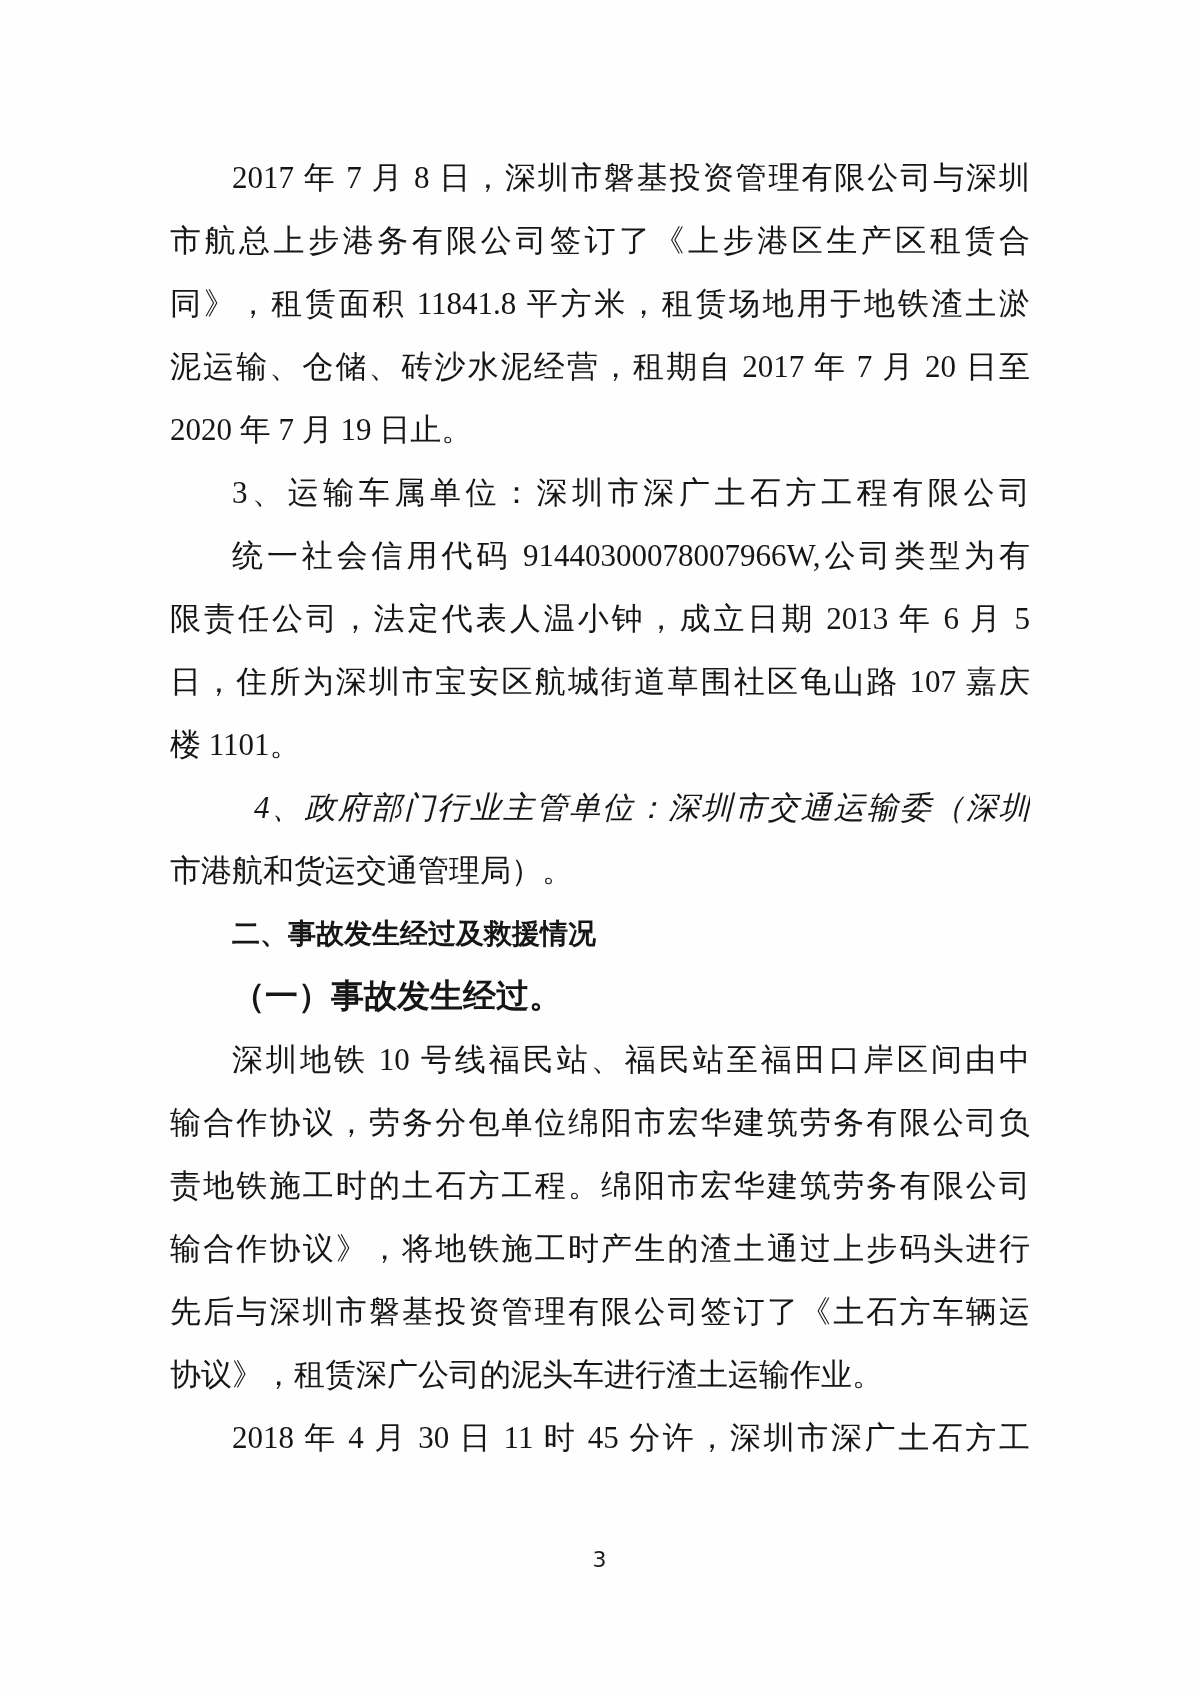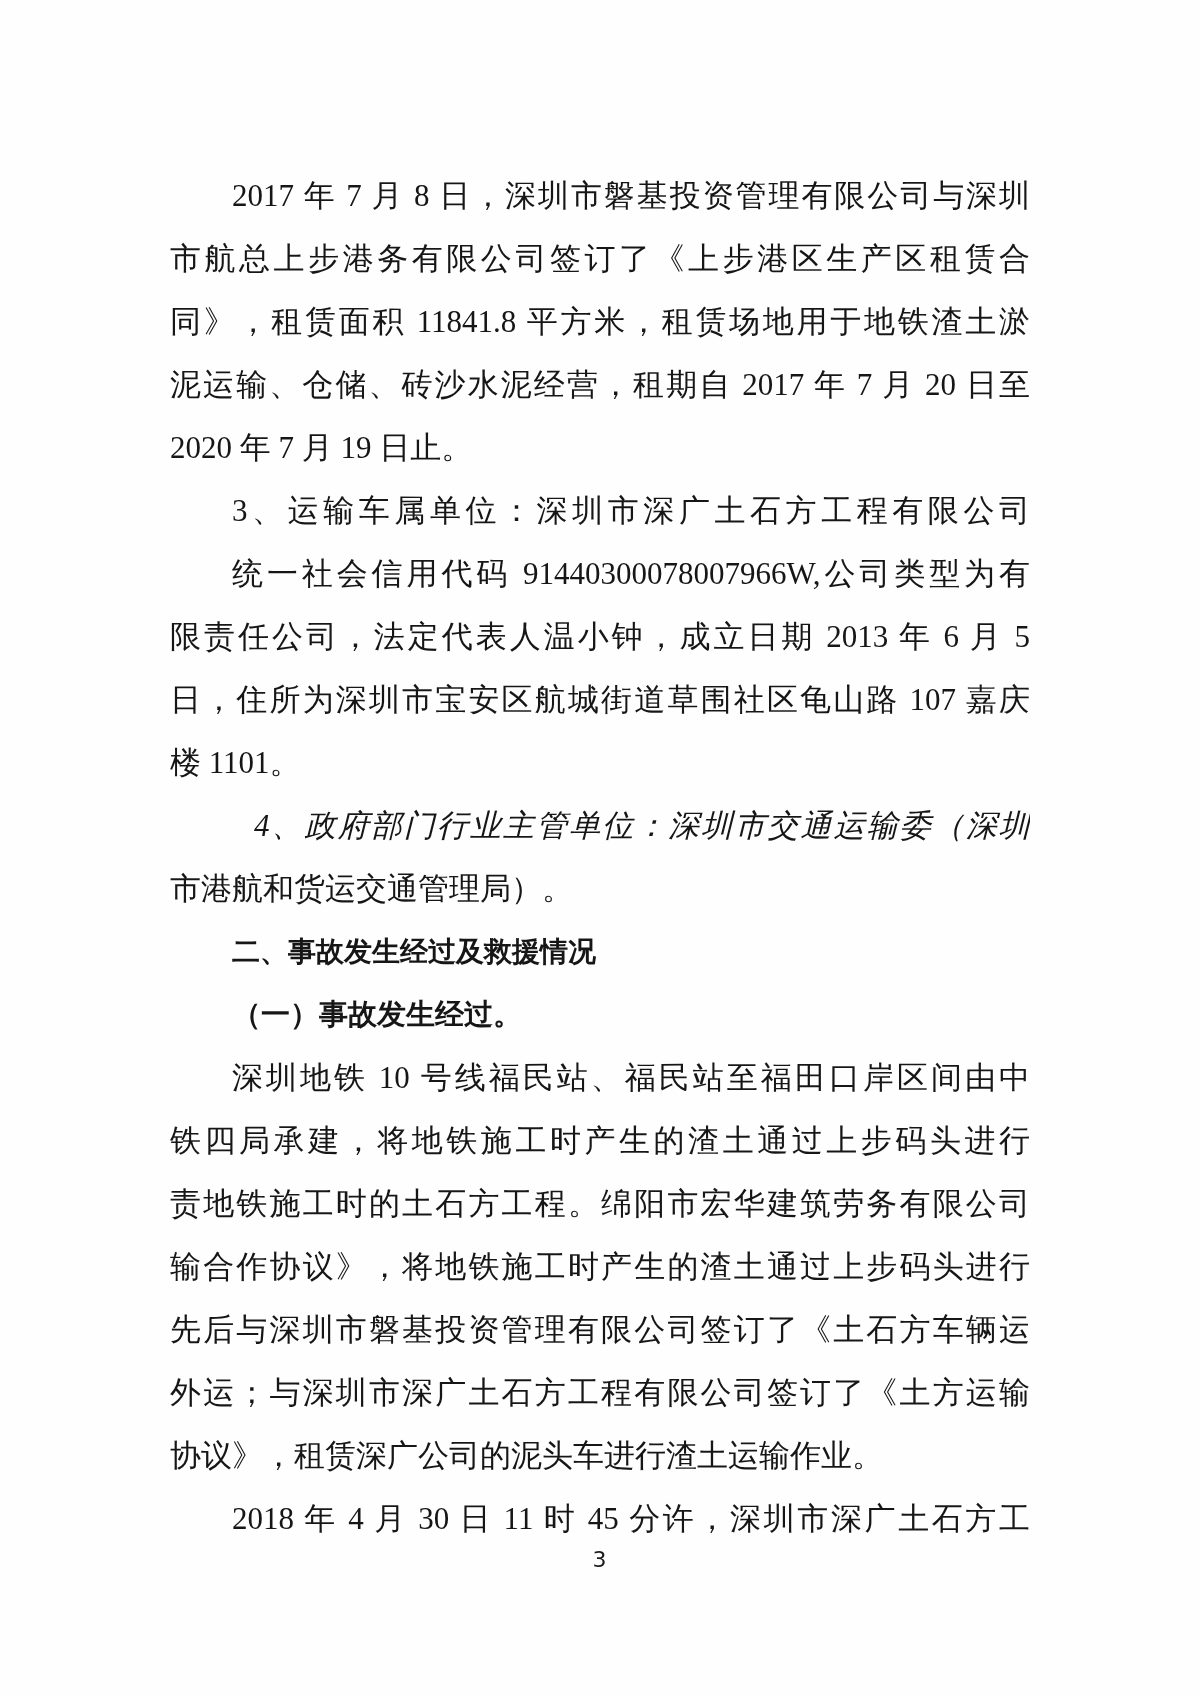--- a/index.html
+++ b/index.html
@@ -12,21 +12,21 @@
     width: 1199px;
     height: 1696px;
     background: #fefefe;
     overflow: hidden;
     font-family: "Liberation Serif", "DejaVu Serif", serif;
     color: #161616;
   }
   .text-block {
     position: absolute;
     left: 170px;
-    top: 164px;
+    top: 146px;
     width: 860px;
   }
   .line {
     font-size: 31px;
     line-height: 63px;
     height: 63px;
     overflow: hidden;
     white-space: normal;
   }
   .line.j {
@@ -36,21 +36,21 @@
   }
   .line.i1 { text-indent: 62px; }
   .line.i2 { text-indent: 84px; font-style: italic; }
   .line.hs {
     font-family: "Liberation Sans", "DejaVu Sans", sans-serif;
     font-weight: bold;
     font-size: 28px;
   }
   .line.hk {
     font-weight: bold;
-    font-size: 29px;
+    font-size: 33px;
   }
   .page-num {
     position: absolute;
     top: 1544px;
     left: 0;
     width: 100%;
     text-align: center;
     font-size: 22px;
     line-height: 32px;
     font-family: "DejaVu Sans", "Liberation Sans", sans-serif;
@@ -70,22 +70,21 @@
       <div class="line j i1">3、运输车属单位：深圳市深广土石方工程有限公司</div>
       <div class="line j i1">统一社会信用代码 91440300078007966W,公司类型为有</div>
       <div class="line j">限责任公司，法定代表人温小钟，成立日期 2013 年 6 月 5</div>
       <div class="line j">日，住所为深圳市宝安区航城街道草围社区龟山路 107 嘉庆</div>
       <div class="line">楼 1101。</div>
       <div class="line j i2">4、政府部门行业主管单位：深圳市交通运输委（深圳</div>
       <div class="line">市港航和货运交通管理局）。</div>
       <div class="line i1 hs">二、事故发生经过及救援情况</div>
       <div class="line i1 hk">（一）事故发生经过。</div>
       <div class="line j i1">深圳地铁 10 号线福民站、福民站至福田口岸区间由中</div>
-      <div class="line j">铁四局承建，将地铁施工时产生的渣土通过上步码头进行</div>
+      <div class="line j">输合作协议，劳务分包单位绵阳市宏华建筑劳务有限公司负</div>
       <div class="line j">责地铁施工时的土石方工程。绵阳市宏华建筑劳务有限公司</div>
       <div class="line j">输合作协议》，将地铁施工时产生的渣土通过上步码头进行</div>
       <div class="line j">先后与深圳市磐基投资管理有限公司签订了《土石方车辆运</div>
-      <div class="line j">外运；与深圳市深广土石方工程有限公司签订了《土方运输</div>
       <div class="line">协议》，租赁深广公司的泥头车进行渣土运输作业。</div>
       <div class="line j i1">2018 年 4 月 30 日 11 时 45 分许，深圳市深广土石方工</div>
     </div>
   <div class="page-num">3</div>
 </div>
 
 </body></html>

